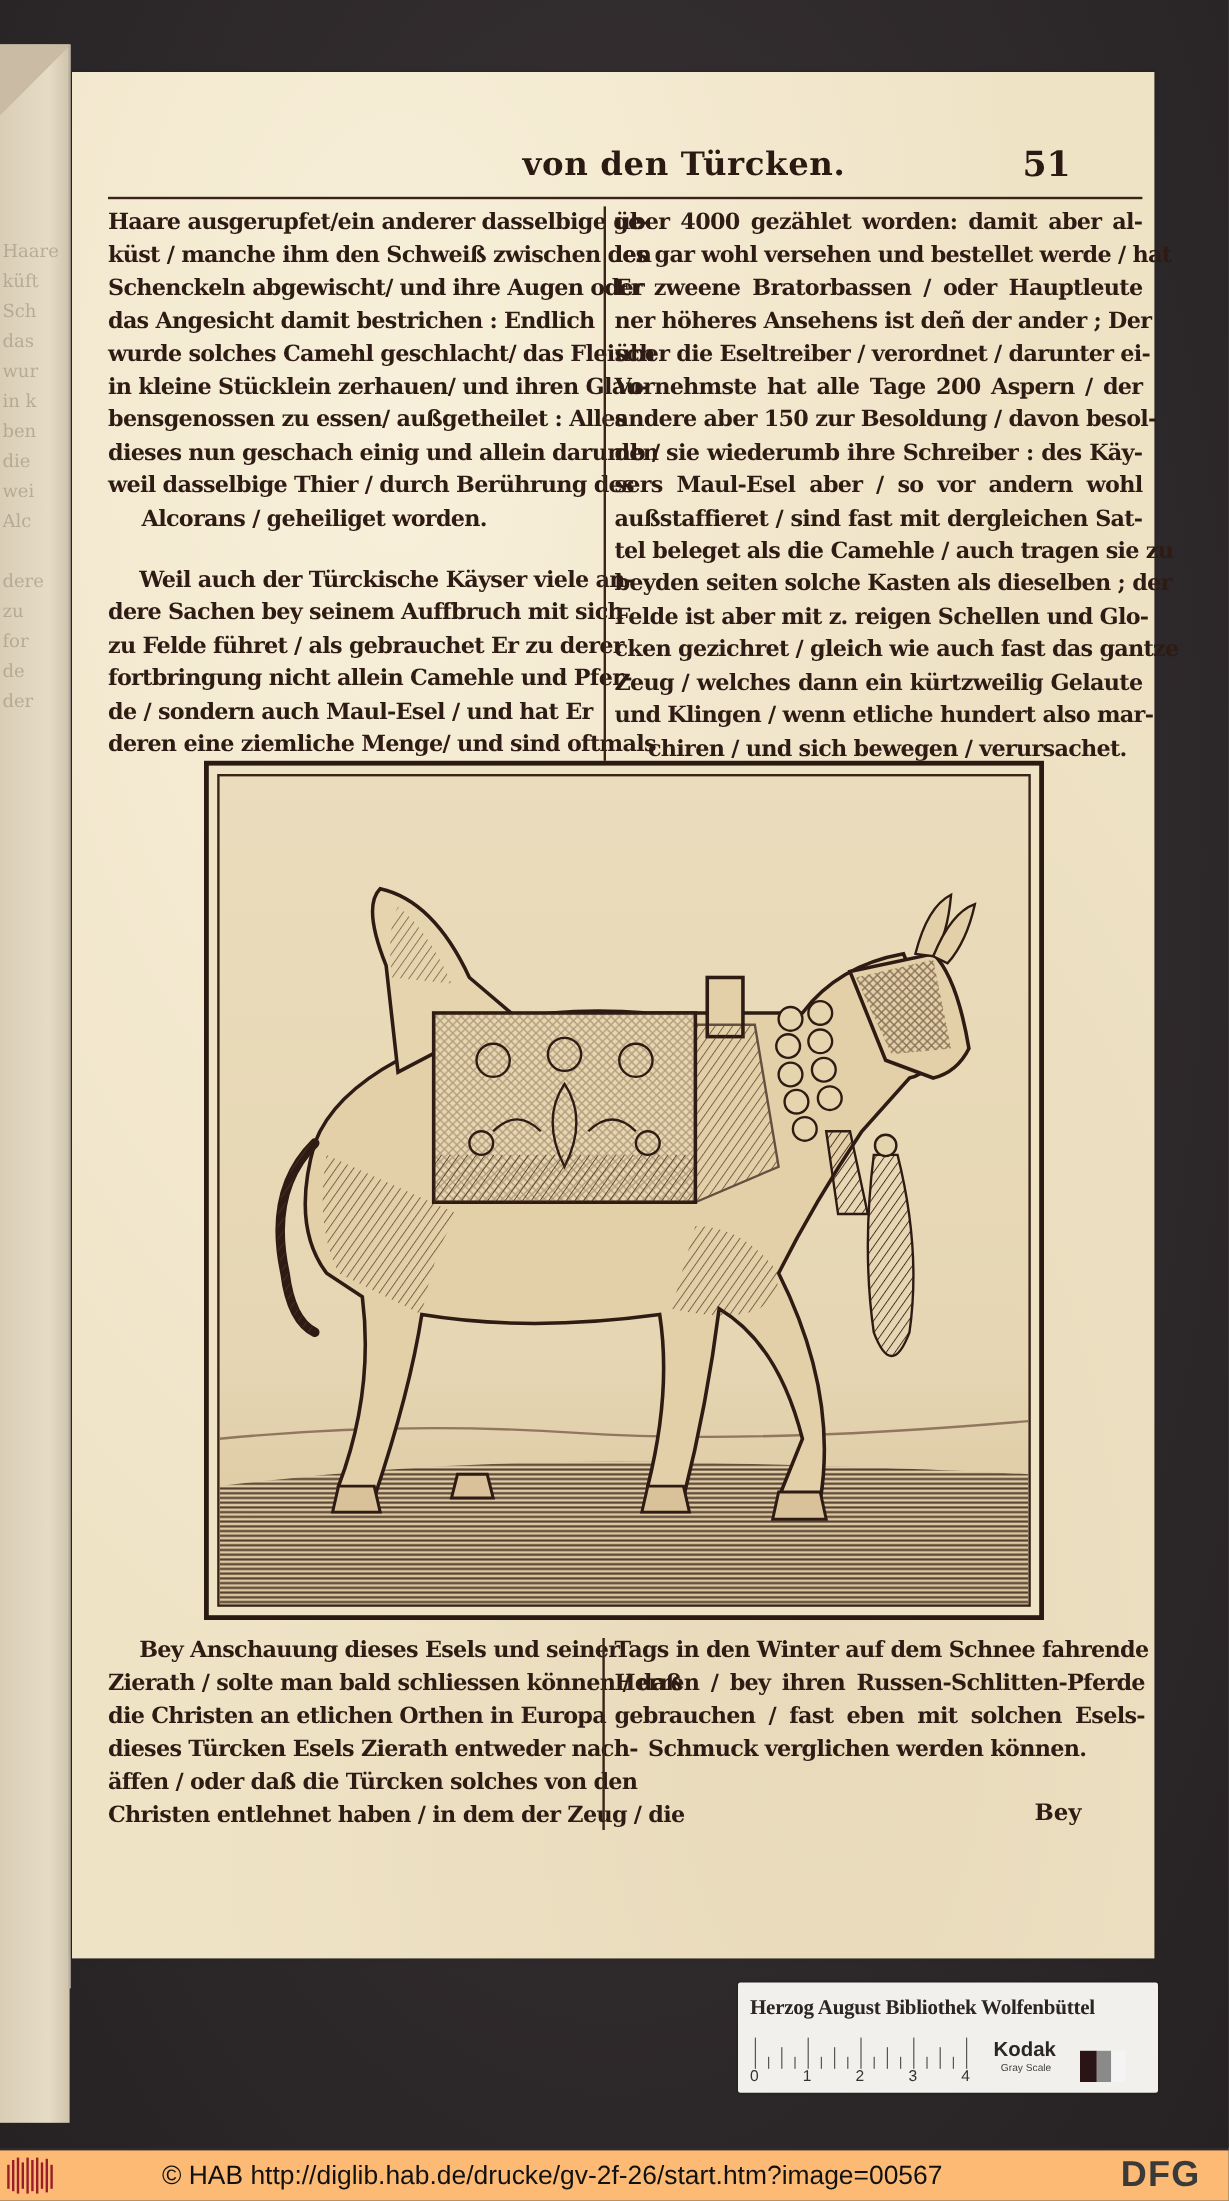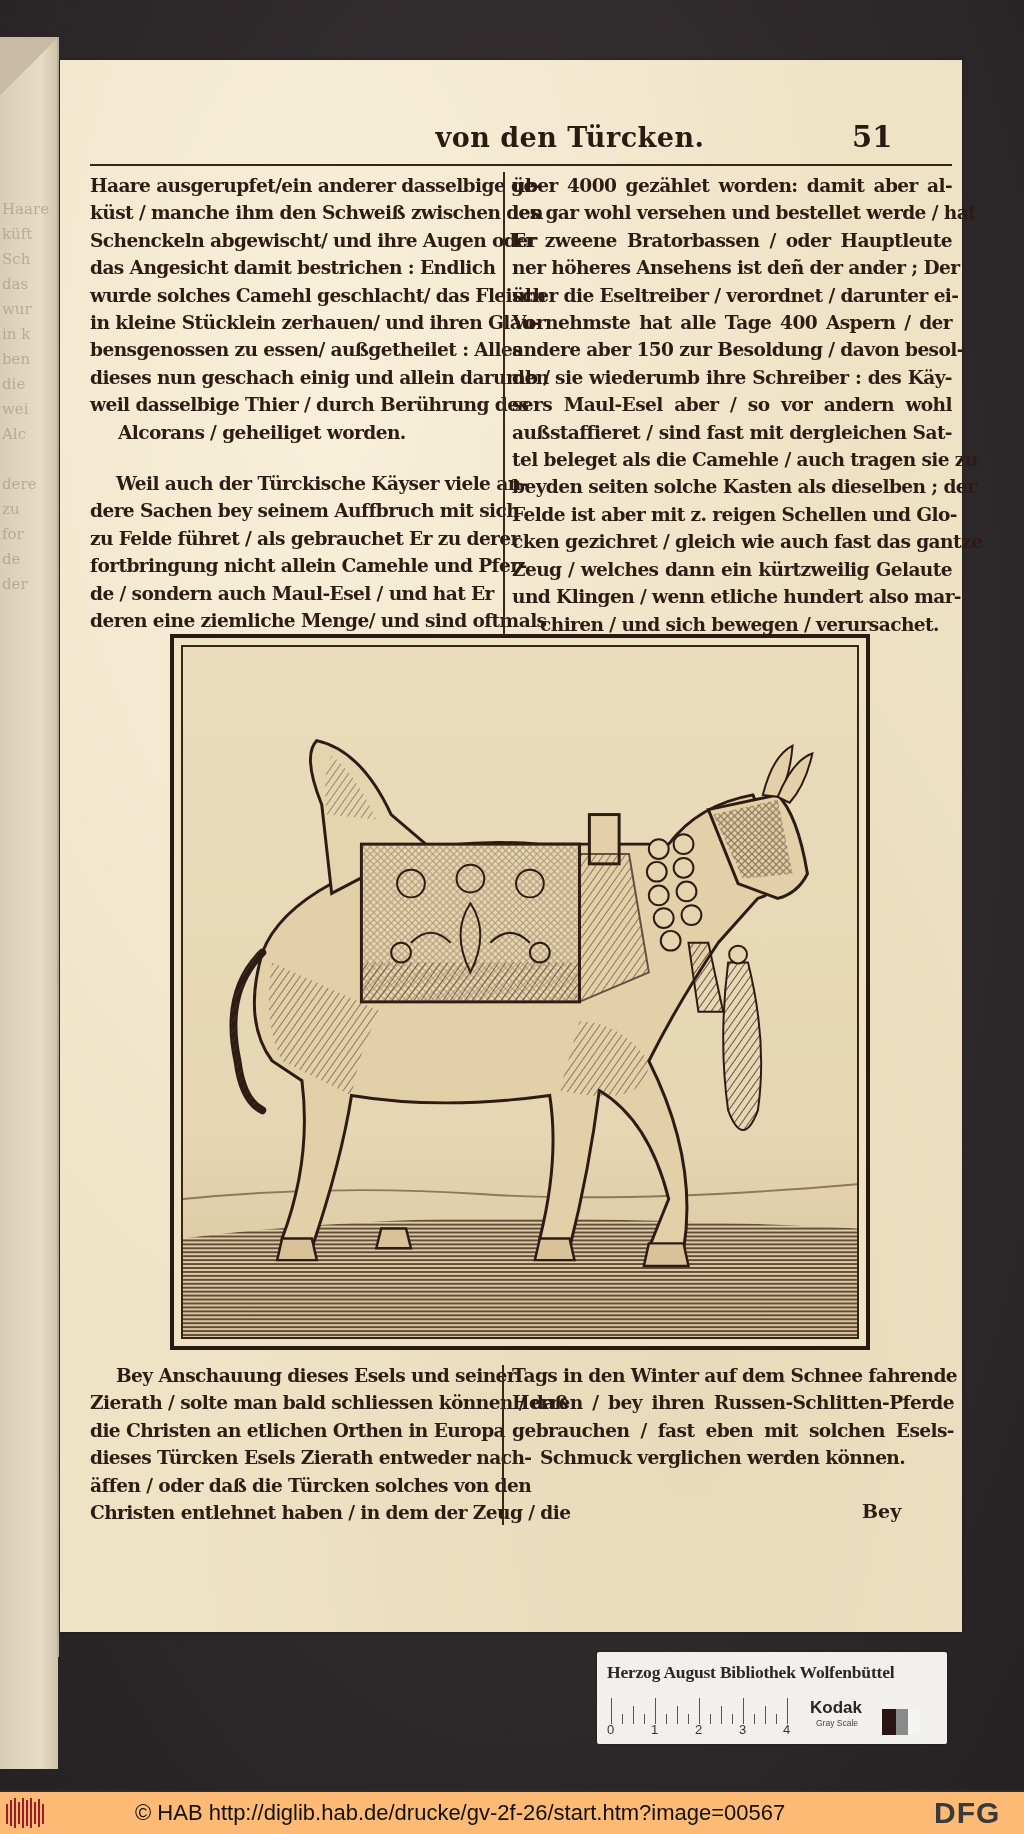--- a/index.html
+++ b/index.html
@@ -16,21 +16,21 @@
   .col{position:absolute;font-family:"DejaVu Serif",serif;font-weight:bold;color:#2e1b14;font-size:18.6px;line-height:27.4px;letter-spacing:-.6px;}
   .col div{white-space:nowrap;text-align:justify;text-align-last:justify;}
   .col .last{text-align-last:left;margin-left:28px;}
   .col .indent{padding-left:26px;}
   .col .para-gap{height:24px;}
   .col-rule{position:absolute;background:#3a2418;width:2px;}
   .woodcut{position:absolute;left:110px;top:574px;width:700px;height:716px;border:4px solid #2b1a12;padding:7px;background:#efe3c6;box-sizing:border-box;}
   .woodcut-inner{width:100%;height:100%;border:2px solid #3a2418;box-sizing:border-box;background:linear-gradient(180deg,#eadcbc 0%,#e6d6b3 70%,#d9c59d 100%);position:relative;overflow:hidden;}
   .woodcut svg{position:absolute;left:0;top:0;width:100%;height:100%;}
   .catchword{position:absolute;font-family:"DejaVu Serif",serif;font-weight:bold;font-size:19px;color:#2e1b14;}
-  .card{position:absolute;left:597px;top:1652px;width:350px;height:92px;background:#f2f0ec;border-radius:2px;box-shadow:0 0 2px rgba(0,0,0,.4);}
+  .card{position:absolute;left:615px;top:1652px;width:350px;height:92px;background:#f2f0ec;border-radius:2px;box-shadow:0 0 2px rgba(0,0,0,.4);}
   .card-title{position:absolute;left:10px;top:10px;font-family:"Liberation Serif",serif;font-weight:bold;font-size:17.5px;color:#2a2626;white-space:nowrap;letter-spacing:-.2px;}
   .ruler{position:absolute;left:14px;top:46px;width:180px;height:26px;}
   .ruler .tick{position:absolute;bottom:0;width:1px;background:#555;}
   .ruler-label{position:absolute;top:70px;font-family:"Liberation Sans",sans-serif;font-size:13px;color:#333;}
   .kodak{position:absolute;left:213px;top:46px;font-family:Liberation Sans, sans-serif;font-weight:bold;font-size:17px;color:#2a2626;}
   .kodak-sub{position:absolute;left:219px;top:66px;font-family:"Liberation Sans",sans-serif;font-size:8.5px;color:#444;}
   .swatch{position:absolute;top:57px;height:26px;}
   .footer{position:absolute;left:0;top:1792px;width:1024px;height:42px;background:#fdba74;}
   .footer-logo{position:absolute;left:4px;top:6px;width:46px;height:30px;}
   .footer-logo span{position:absolute;top:0;width:2px;background:#9a1e2a;}
@@ -74,21 +74,21 @@
   </div>
 
   <div class="col-rule" style="left:443px;top:112px;height:500px;"></div>
 
   <div class="col" style="left:452px;top:112px;width:440px;">
     <div>über 4000 gezählet worden: damit aber al-</div>
     <div>les gar wohl versehen und bestellet werde / hat</div>
     <div>Er zweene Bratorbassen / oder Hauptleute</div>
     <div>ner höheres Ansehens ist deñ der ander ; Der</div>
     <div>über die Eseltreiber / verordnet / darunter ei-</div>
-    <div>Vornehmste hat alle Tage 400 Aspern / der</div>
+    <div>Vornehmste hat alle Tage 200 Aspern / der</div>
     <div>andere aber 150 zur Besoldung / davon besol-</div>
     <div>den sie wiederumb ihre Schreiber : des Käy-</div>
     <div>sers Maul-Esel aber / so vor andern wohl</div>
     <div>außstaffieret / sind fast mit dergleichen Sat-</div>
     <div>tel beleget als die Camehle / auch tragen sie zu</div>
     <div>beyden seiten solche Kasten als dieselben ; der</div>
     <div>Felde ist aber mit z. reigen Schellen und Glo-</div>
     <div>cken gezichret / gleich wie auch fast das gantze</div>
     <div>Zeug / welches dann ein kürtzweilig Gelaute</div>
     <div>und Klingen / wenn etliche hundert also mar-</div>

